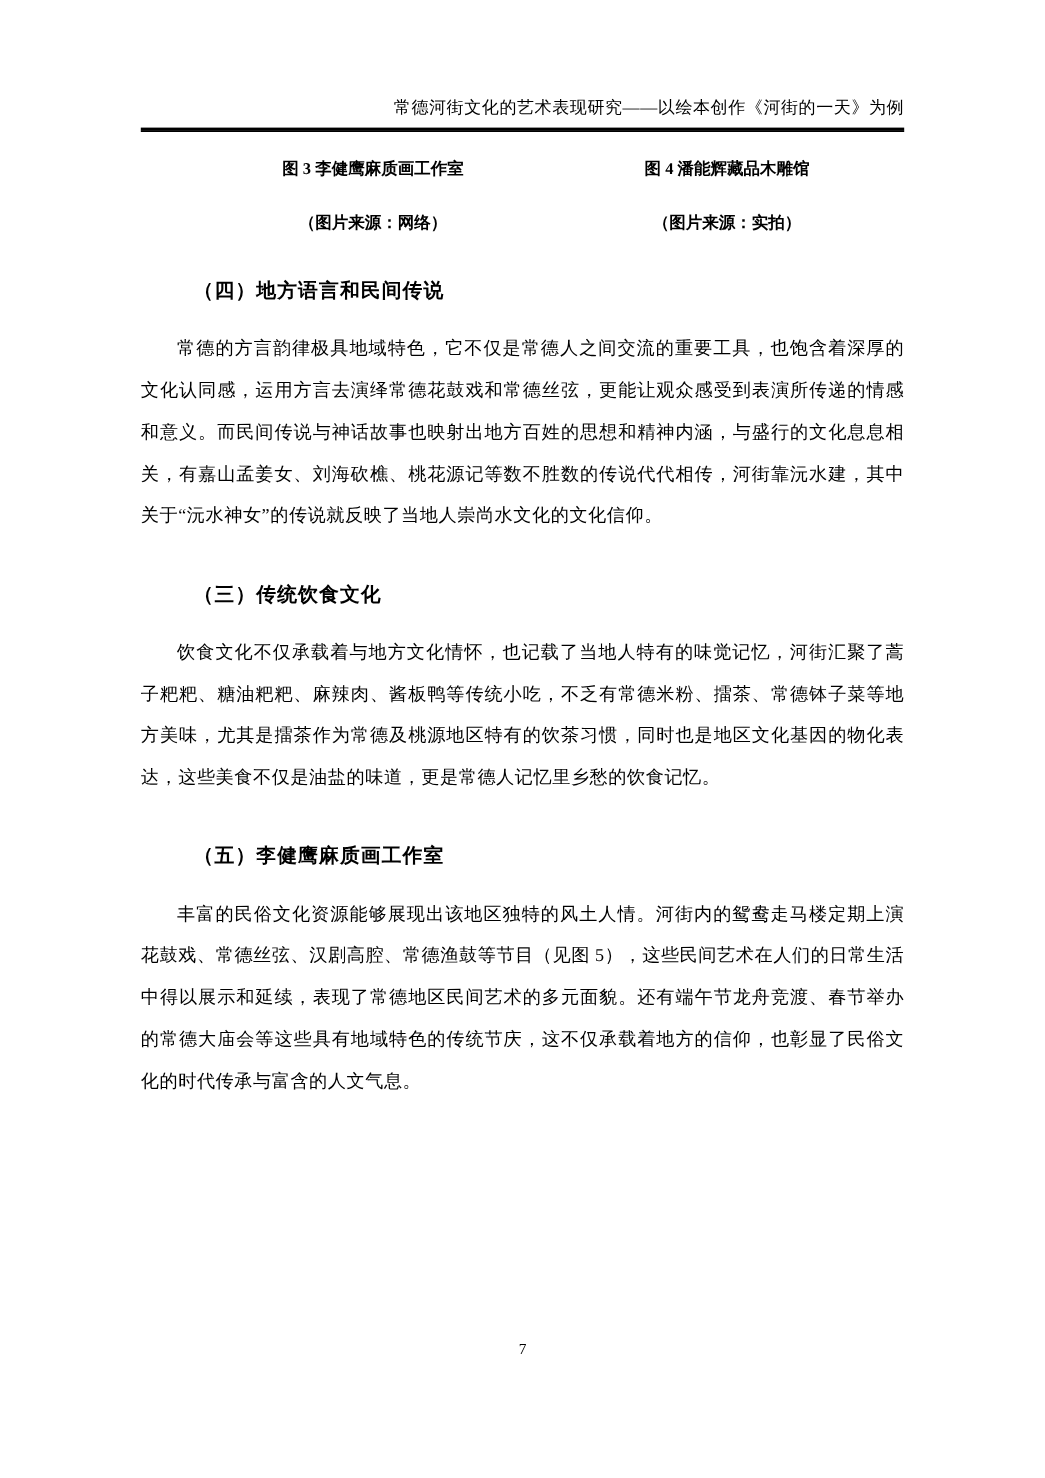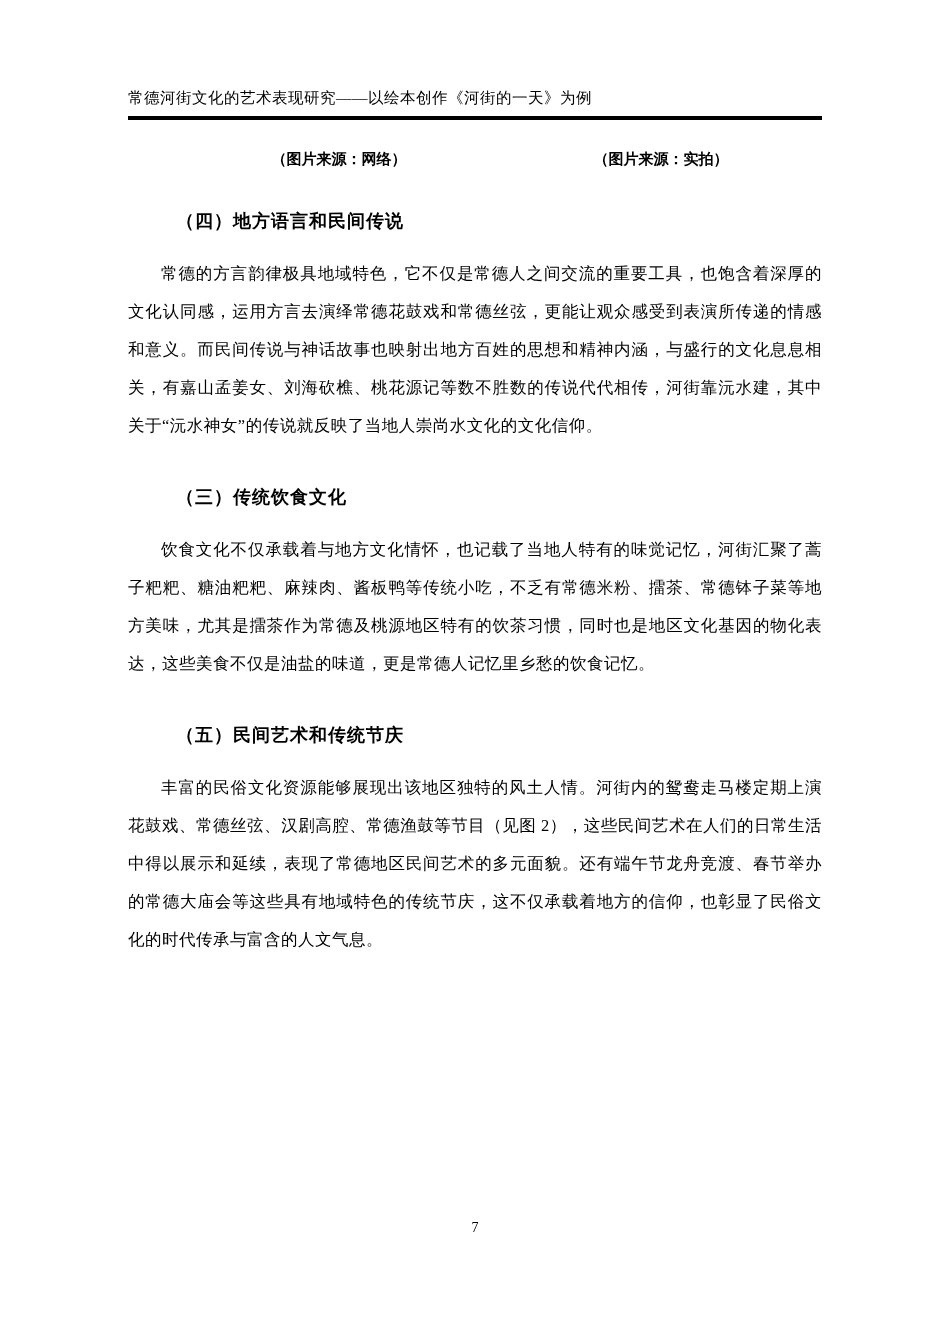--- a/index.html
+++ b/index.html
@@ -14,21 +14,21 @@
     background: #ffffff;
     overflow: hidden;
   }
 
   .content {
     padding: 88px 128px 0 128px;
   }
 
   
   .page-header-title {
-    text-align: left;
+    text-align: right;
     font-size: 15.5px;
     letter-spacing: 0.5px;
     font-weight: normal;
   }
   .header-rule {
     margin-top: 7px;
     height: 2px;
     border-top: 3px solid #000;
     border-bottom: 1px solid #000;
   }
@@ -85,37 +85,41 @@
 </style>
 </head>
 <body>
 
 <div class="page">
   <div class="content">
 
     <div class="page-header-title">常德河街文化的艺术表现研究——以绘本创作《河街的一天》为例</div>
     <div class="header-rule"></div>
 
+    <div class="fig-captions">
+      <div class="fig-col fig-caption">图 3  李健鹰麻质画工作室</div>
+      <div class="fig-col fig-caption">图 4  潘能辉藏品木雕馆</div>
+    </div>
 
     <div class="fig-sources">
       <div class="fig-source">（图片来源：网络）</div>
       <div class="fig-source">（图片来源：实拍）</div>
     </div>
 
     <div>
       <h2 class="section-heading">（四）地方语言和民间传说</h2>
       <p class="section-body">常德的方言韵律极具地域特色，它不仅是常德人之间交流的重要工具，也饱含着深厚的文化认同感，运用方言去演绎常德花鼓戏和常德丝弦，更能让观众感受到表演所传递的情感和意义。而民间传说与神话故事也映射出地方百姓的思想和精神内涵，与盛行的文化息息相关，有嘉山孟姜女、刘海砍樵、桃花源记等数不胜数的传说代代相传，河街靠沅水建，其中关于“沅水神女”的传说就反映了当地人崇尚水文化的文化信仰。</p>
     </div>
 
     <div>
       <h2 class="section-heading">（三）传统饮食文化</h2>
       <p class="section-body">饮食文化不仅承载着与地方文化情怀，也记载了当地人特有的味觉记忆，河街汇聚了蒿子粑粑、糖油粑粑、麻辣肉、酱板鸭等传统小吃，不乏有常德米粉、擂茶、常德钵子菜等地方美味，尤其是擂茶作为常德及桃源地区特有的饮茶习惯，同时也是地区文化基因的物化表达，这些美食不仅是油盐的味道，更是常德人记忆里乡愁的饮食记忆。</p>
     </div>
 
     <div>
-      <h2 class="section-heading">（五）民间艺术和传统节庆</h2>
-      <p class="section-body">丰富的民俗文化资源能够展现出该地区独特的风土人情。河街内的鸳鸯走马楼定期上演花鼓戏、常德丝弦、汉剧高腔、常德渔鼓等节目（见图 2），这些民间艺术在人们的日常生活中得以展示和延续，表现了常德地区民间艺术的多元面貌。还有端午节龙舟竞渡、春节举办的常德大庙会等这些具有地域特色的传统节庆，这不仅承载着地方的信仰，也彰显了民俗文化的时代传承与富含的人文气息。</p>
+      <h2 class="section-heading">（五）李健鹰麻质画工作室</h2>
+      <p class="section-body">丰富的民俗文化资源能够展现出该地区独特的风土人情。河街内的鸳鸯走马楼定期上演花鼓戏、常德丝弦、汉剧高腔、常德渔鼓等节目（见图 5），这些民间艺术在人们的日常生活中得以展示和延续，表现了常德地区民间艺术的多元面貌。还有端午节龙舟竞渡、春节举办的常德大庙会等这些具有地域特色的传统节庆，这不仅承载着地方的信仰，也彰显了民俗文化的时代传承与富含的人文气息。</p>
     </div>
 
   </div>
 
   <div class="page-number">7</div>
 </div>
 
 </body></html>

